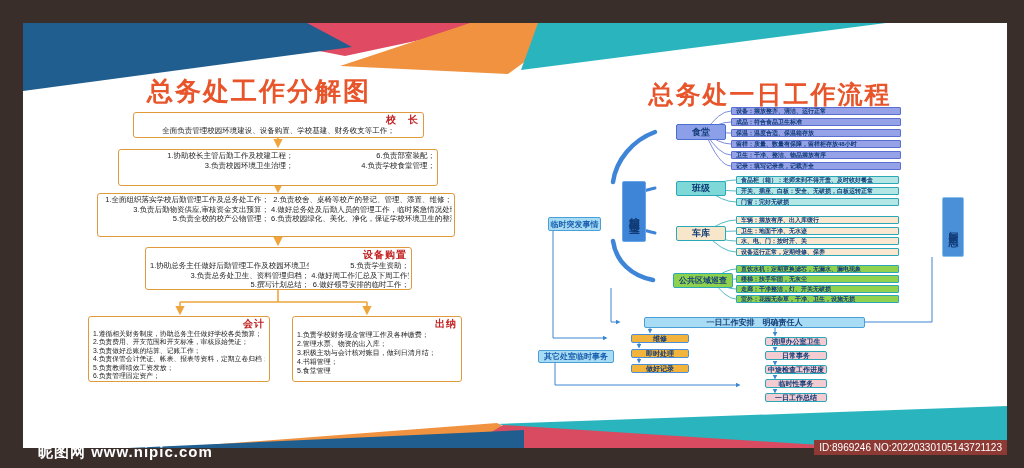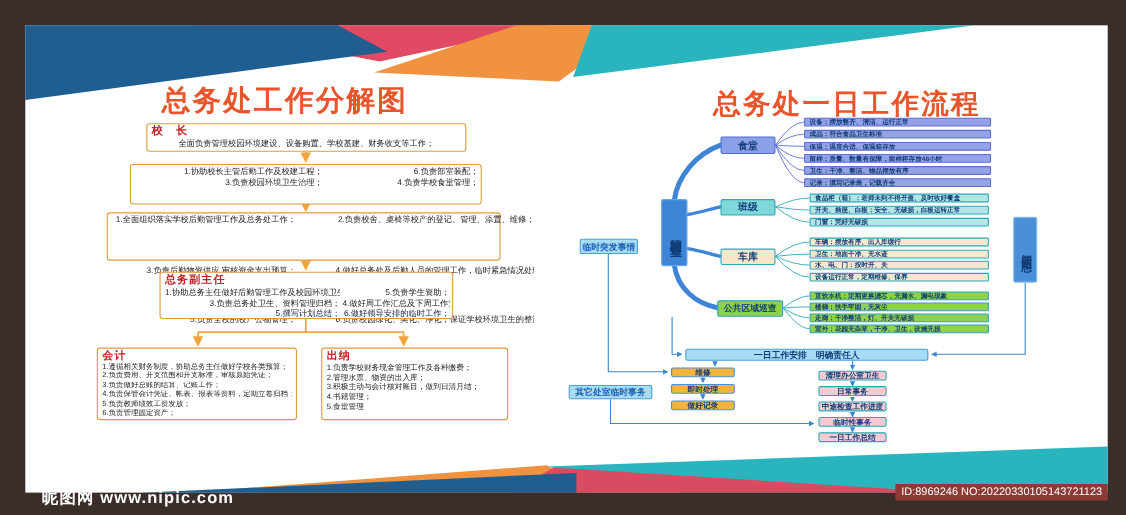--- a/index.html
+++ b/index.html
@@ -14,30 +14,30 @@
   .title{
     position:absolute;text-align:center;font-weight:bold;color:#e8552b;
     letter-spacing:2px;white-space:nowrap;
   }
   
   .fbox{
     position:absolute;box-sizing:border-box;background:#fff;
     border:1px solid #e09a3e;border-radius:3px;padding:1px 4px 2px 4px;
   }
   .fbox .bh{
-    text-align:left;color:#c32222;font-weight:bold;font-size:10px;line-height:12px;
+    text-align:right;color:#c32222;font-weight:bold;font-size:10px;line-height:12px;
     letter-spacing:1px;white-space:nowrap;
   }
   .bl{font-size:7.5px;line-height:9.5px;color:#222;white-space:nowrap;overflow:hidden;}
   .grid2{display:grid;column-gap:2px;text-align:right;}
   .stack{display:block;}
   
   .mm{
     position:absolute;box-sizing:border-box;display:flex;align-items:center;justify-content:center;
-    font-weight:bold;color:#123c78;border-radius:2px;overflow:hidden;white-space:nowrap;
+    font-weight:bold;color:#123c78;border-radius:2px;overflow:hidden;white-space:nowrap;margin-left:21px;
   }
   .vert{writing-mode:vertical-rl;text-orientation:upright;letter-spacing:2px;}
   .item{
     position:absolute;box-sizing:border-box;display:flex;align-items:center;
     font-size:6px;color:#123c78;padding-left:4px;white-space:nowrap;overflow:hidden;
     border-radius:1px;font-weight:bold;
   }
   .it-food{background:#96a2e8;border:1px solid #5a6fd0;}
   .it-class{background:#b4e6e6;border:1px solid #2aa8b8;}
   .it-garage{background:#f9e7cf;border:1px solid #2aa8b8;}
@@ -98,32 +98,32 @@
 <div class="fbox" style="left:118px;top:149px;width:320px;height:37px;">
   <div class="grid2" style="grid-template-columns:55% 45%;">
     <span class="bl">1.协助校长主管后勤工作及校建工程；</span>
     <span class="bl">6.负责部室装配；</span>
     <span class="bl">3.负责校园环境卫生治理；</span>
     <span class="bl">4.负责学校食堂管理；</span>
   </div>
 </div>
 
 <div class="fbox" style="left:97px;top:193px;width:358px;height:44px;">
-  <div class="grid2" style="grid-template-columns:48% 52%;font-size:7.5px;gap:36px;">
+  <div class="grid2" style="grid-template-columns:48% 52%;font-size:7.5px;">
     <span class="bl">1.全面组织落实学校后勤管理工作及总务处工作；</span>
     <span class="bl">2.负责校舍、桌椅等校产的登记、管理、添置、维修；</span>
     <span class="bl">3.负责后勤物资供应,审核资金支出预算；</span>
     <span class="bl">4.做好总务处及后勤人员的管理工作，临时紧急情况处理；</span>
     <span class="bl">5.负责全校的校产公物管理；</span>
     <span class="bl">6.负责校园绿化、美化、净化，保证学校环境卫生的整洁；</span>
   </div>
 </div>
 
 <div class="fbox" style="left:145px;top:247px;width:267px;height:43px;">
-  <div class="bh">总务副主任</div>
+  <div class="bh">设备购置</div>
   <div class="grid2" style="grid-template-columns:62% 38%;">
     <span class="bl">1.协助总务主任做好后勤管理工作及校园环境卫生治理；</span>
     <span class="bl">5.负责学生资助；</span>
     <span class="bl">3.负责总务处卫生、资料管理归档；</span>
     <span class="bl">4.做好周工作汇总及下周工作安排；</span>
     <span class="bl">5.撰写计划总结；</span>
     <span class="bl">6.做好领导安排的临时工作；</span>
   </div>
 </div>
 

